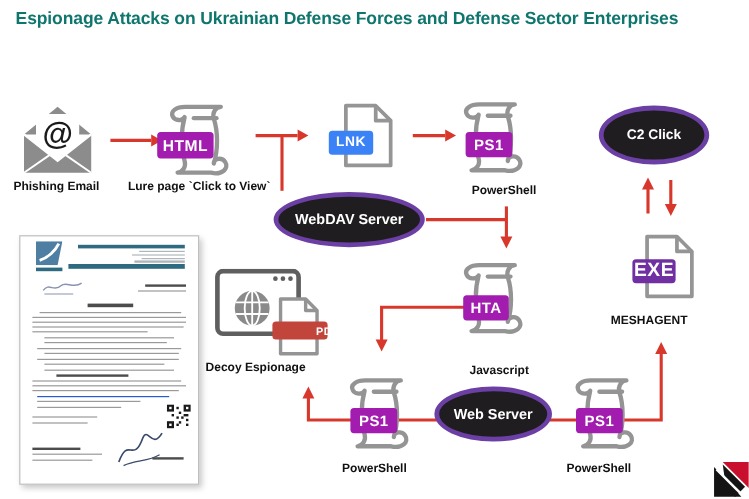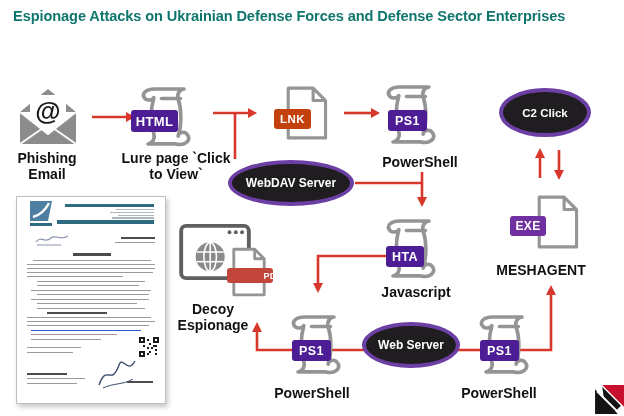--- a/index.html
+++ b/index.html
@@ -6,28 +6,28 @@
   body{width:624px;height:416px;position:relative;background:#ffffff;
        font-family:"Liberation Sans",sans-serif;overflow:hidden;}
   .abs{position:absolute;}
   #title{position:absolute;left:13px;top:8px;font-size:14.6px;font-weight:700;
          color:#0f766e;letter-spacing:-0.1px;white-space:nowrap;}
   #arrow-layer{position:absolute;left:0;top:0;z-index:1;}
   .node{position:absolute;z-index:2;}
   .badge{position:absolute;z-index:3;color:#fff;font-weight:700;
          display:flex;align-items:center;justify-content:center;
          border-radius:3px;letter-spacing:.4px;box-sizing:border-box;}
-  .badge-blue{background:#4c1d95;}
-  .badge-navy{background:#c2410c;}
+  .badge-blue{background:#a21caf;}
+  .badge-navy{background:#3b82f6;}
   .badge-purple{background:#7130a1;}
   .badge-red{background:#c2453c;padding-left:46px;}
   .ellipse{position:absolute;z-index:2;background:#201d20;border:4px solid #6b3fa3;
            border-radius:50%;display:flex;align-items:center;justify-content:center;
            color:#fff;font-weight:700;box-sizing:border-box;text-align:center;}
-  .node-label{position:absolute;z-index:2;font-size:14px;font-weight:700;
+  .node-label{position:absolute;z-index:2;font-size:10px;font-weight:700;
               color:#111;text-align:center;}
   
   #doc-preview{position:absolute;left:16px;top:196px;width:148px;height:206px;
                background:#fff;border:1px solid #bfbfbf;z-index:2;
                box-shadow:2px 3px 5px rgba(0,0,0,.22);}
   .dline{position:absolute;background:#9a9a9a;height:1.4px;}
   .dline.dark{background:#4c4c4c;}
   .dline.teal{background:#2e6b80;}
   .dline.blue{background:#2a5bd7;}
   .dline.lt{background:#aeb6bc;}
@@ -79,21 +79,21 @@
 </div>
 <div class="node-label" style="left:2px;top:150px;width:90px;">Phishing Email</div>
 
 <div class="node" style="left:139px;top:83px;">
   <svg width="54" height="66" viewBox="0 0 60 70">
     <path d="M17 5 C9 5 3 9 5.5 14 C7.5 18 14.5 18.5 16.5 14.5 C13 27 13 43 16.5 55 C18 60.5 15 65 10 66 L41 66 C51 68.5 58 62 54 56 C51 51.5 43.5 52.5 43.5 57.5 C47.5 45 47.5 28 43.5 16 C42 10.5 45 5.5 50 5 Z" fill="#ffffff" stroke="#949494" stroke-width="4" stroke-linejoin="round"></path>
     <line x1="25" y1="15.5" x2="46" y2="15.5" stroke="#949494" stroke-width="4" stroke-linecap="round"></line>
   </svg>
 </div>
 <div class="badge badge-blue" style="left:131px;top:110px;width:47px;height:22px;font-size:13px;">HTML</div>
-<div class="node-label" style="left:116px;top:150px;width:120px;">Lure page `Click to View`</div>
+<div class="node-label" style="left:106px;top:150px;width:120px;">Lure page `Click to View`</div>
 
 <div class="node" style="left:282px;top:82px;">
   <svg width="48" height="62" viewBox="0 0 54 62">
     <path d="M7 3 L35 3 L49 17 L49 59 L7 59 Z" fill="#ffffff" stroke="#959595" stroke-width="3.5" stroke-linejoin="round"></path>
     <path d="M35 3 L35 17 L49 17" fill="none" stroke="#959595" stroke-width="3.5" stroke-linejoin="round"></path>
   </svg>
 </div>
 <div class="badge badge-navy" style="left:274px;top:109px;width:37px;height:20px;font-size:11.5px;">LNK</div>
 
 <div class="node" style="left:384px;top:81px;">
@@ -113,29 +113,29 @@
   <span>WebDAV Server</span>
 </div>
 
 <div class="node" style="left:384px;top:215px;">
   <svg width="54" height="66" viewBox="0 0 60 70">
     <path d="M17 5 C9 5 3 9 5.5 14 C7.5 18 14.5 18.5 16.5 14.5 C13 27 13 43 16.5 55 C18 60.5 15 65 10 66 L41 66 C51 68.5 58 62 54 56 C51 51.5 43.5 52.5 43.5 57.5 C47.5 45 47.5 28 43.5 16 C42 10.5 45 5.5 50 5 Z" fill="#ffffff" stroke="#949494" stroke-width="4" stroke-linejoin="round"></path>
     <line x1="25" y1="15.5" x2="46" y2="15.5" stroke="#949494" stroke-width="4" stroke-linecap="round"></line>
   </svg>
 </div>
 <div class="badge badge-blue" style="left:386px;top:246px;width:38px;height:21px;font-size:12.5px;">HTA</div>
-<div class="node-label" style="left:371px;top:284px;width:90px;text-align:center;">Javascript</div>
+<div class="node-label" style="left:371px;top:304px;width:90px;text-align:center;">Javascript</div>
 
 <div class="node" style="left:533px;top:191px;">
   <svg width="48" height="62" viewBox="0 0 54 62">
     <path d="M7 3 L35 3 L49 17 L49 59 L7 59 Z" fill="#ffffff" stroke="#959595" stroke-width="3.5" stroke-linejoin="round"></path>
     <path d="M35 3 L35 17 L49 17" fill="none" stroke="#959595" stroke-width="3.5" stroke-linejoin="round"></path>
   </svg>
 </div>
-<div class="badge badge-purple" style="left:510px;top:216px;width:36px;height:20px;font-size:12px;text-align:right;">EXE</div>
+<div class="badge badge-purple" style="left:527px;top:216px;width:36px;height:20px;font-size:16px;text-align:right;">EXE</div>
 <div class="node-label" style="left:496px;top:262px;width:90px;">MESHAGENT</div>
 
 <div class="node" style="left:179px;top:224px;">
   <svg width="72" height="58" viewBox="0 0 74 60">
     <rect x="2" y="2" width="70" height="54" rx="5" fill="#ffffff" stroke="#5f5f5f" stroke-width="4"></rect>
     <circle cx="52" cy="8.5" r="2" fill="#5f5f5f"></circle>
     <circle cx="58.5" cy="8.5" r="2" fill="#5f5f5f"></circle>
     <circle cx="65" cy="8.5" r="2" fill="#5f5f5f"></circle>
     <circle cx="32" cy="34" r="15" fill="#8a8a8a"></circle>
     <ellipse cx="32" cy="34" rx="6.5" ry="15" fill="none" stroke="#ffffff" stroke-width="1.6"></ellipse>

